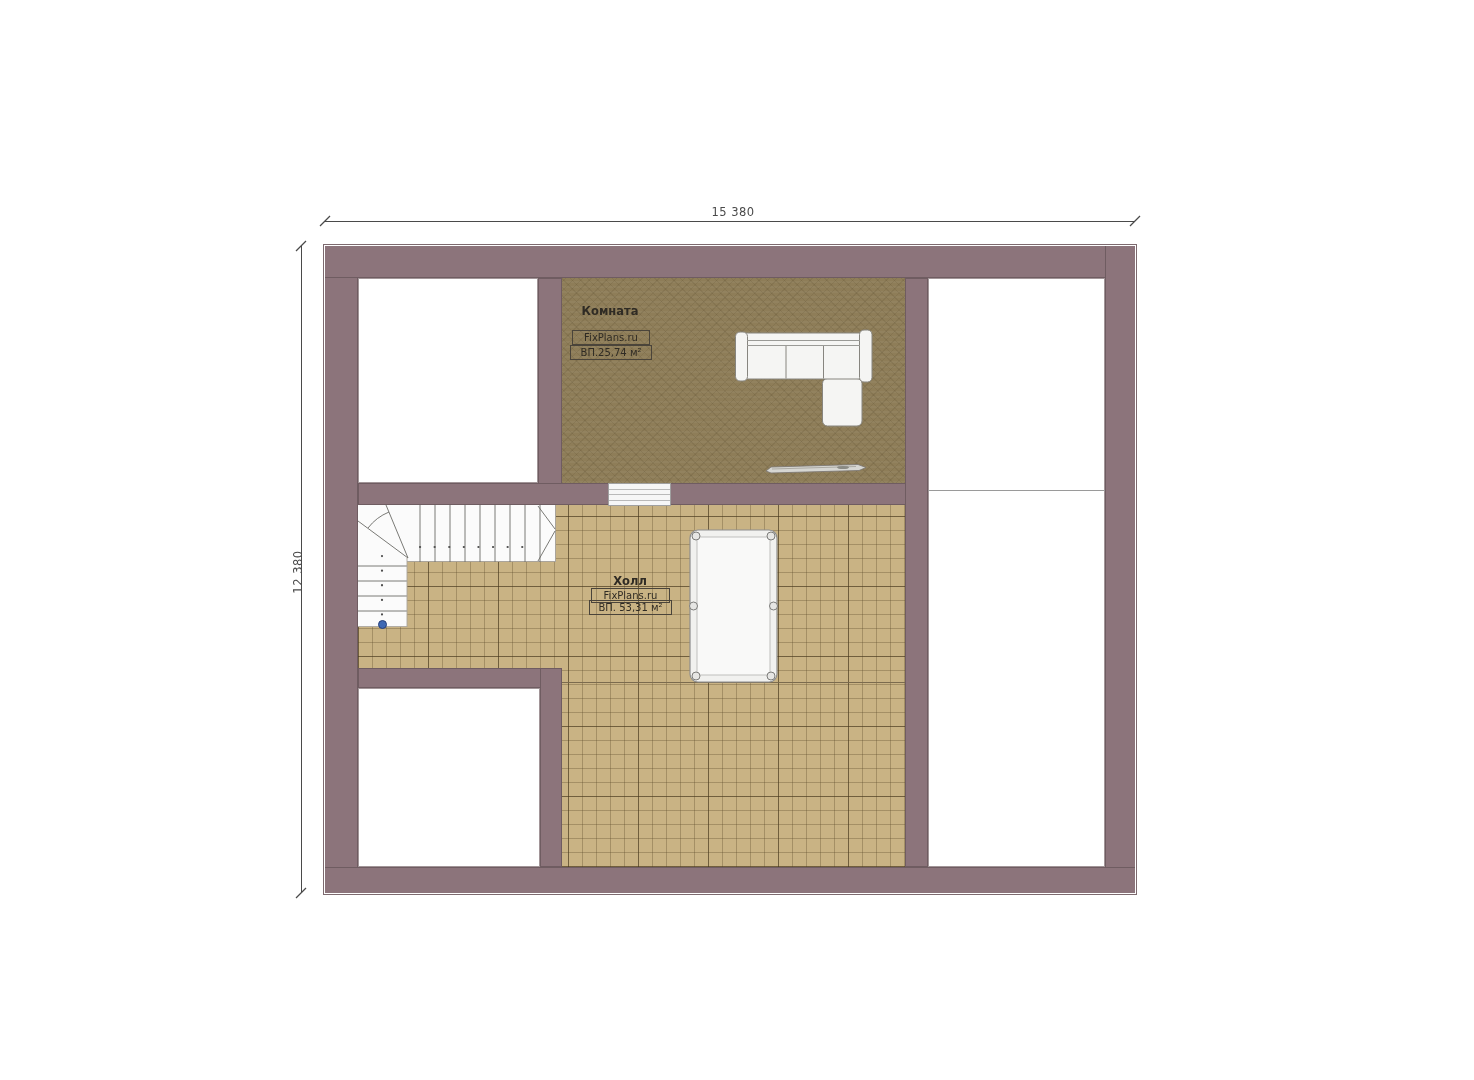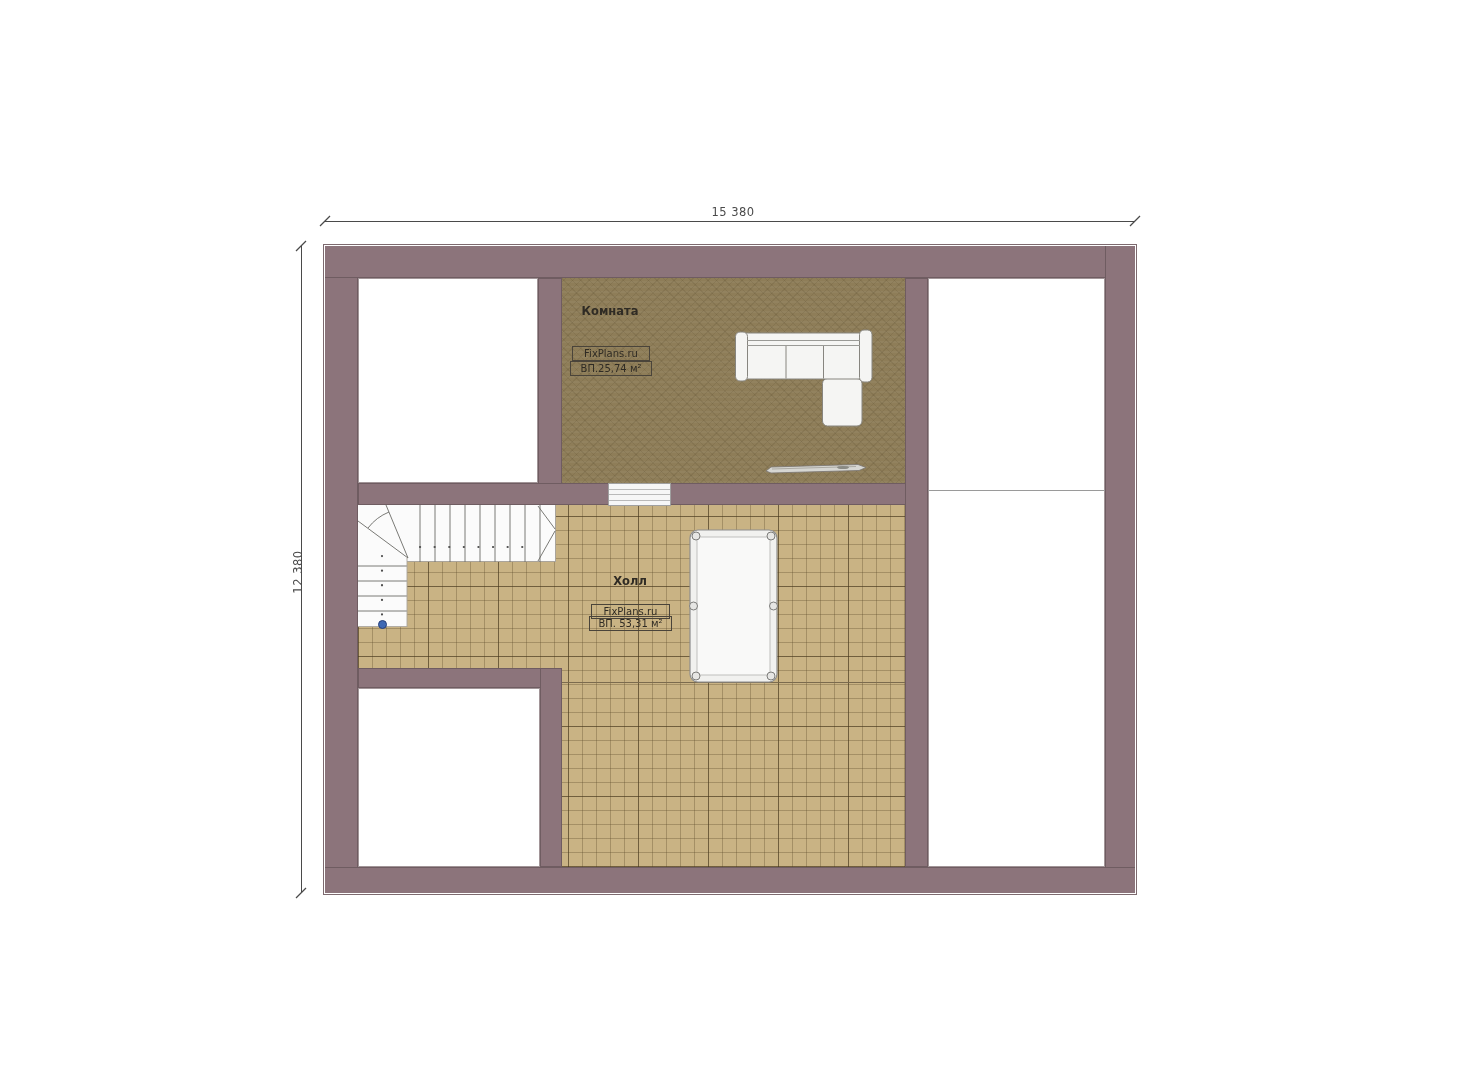--- a/index.html
+++ b/index.html
@@ -36,21 +36,21 @@
       repeating-linear-gradient(0deg, rgba(70,55,28,0.55) 0 1px, transparent 1px 70px),
       repeating-linear-gradient(90deg, rgba(95,78,45,0.35) 0 1px, transparent 1px 14px),
       repeating-linear-gradient(0deg, rgba(95,78,45,0.35) 0 1px, transparent 1px 14px);
   }
   .white-room{background:#ffffff;border:1px solid #a29598;}
   .stair-area{background:#fbfbfb;}
 
   
   .room-title{font-size:11.5px;font-weight:bold;color:#2f2b24;text-align:center;}
   .label-box{border:1px solid #4a443a;color:#2f2b24;font-size:10px;line-height:13px;
-             text-align:center;background:transparent;white-space:nowrap;margin-top:16px;}
+             text-align:center;background:transparent;white-space:nowrap;}
 
   .thin-line{height:1px;}
   .threshold{background:repeating-linear-gradient(180deg,#f6f6f6 0 4.5px,#b9b9b9 4.5px 5.5px);
              border:1px solid #a0a0a0;}
   svg{display:block;}
 </style>
 </head>
 <body>
 
 <div class="canvas">

